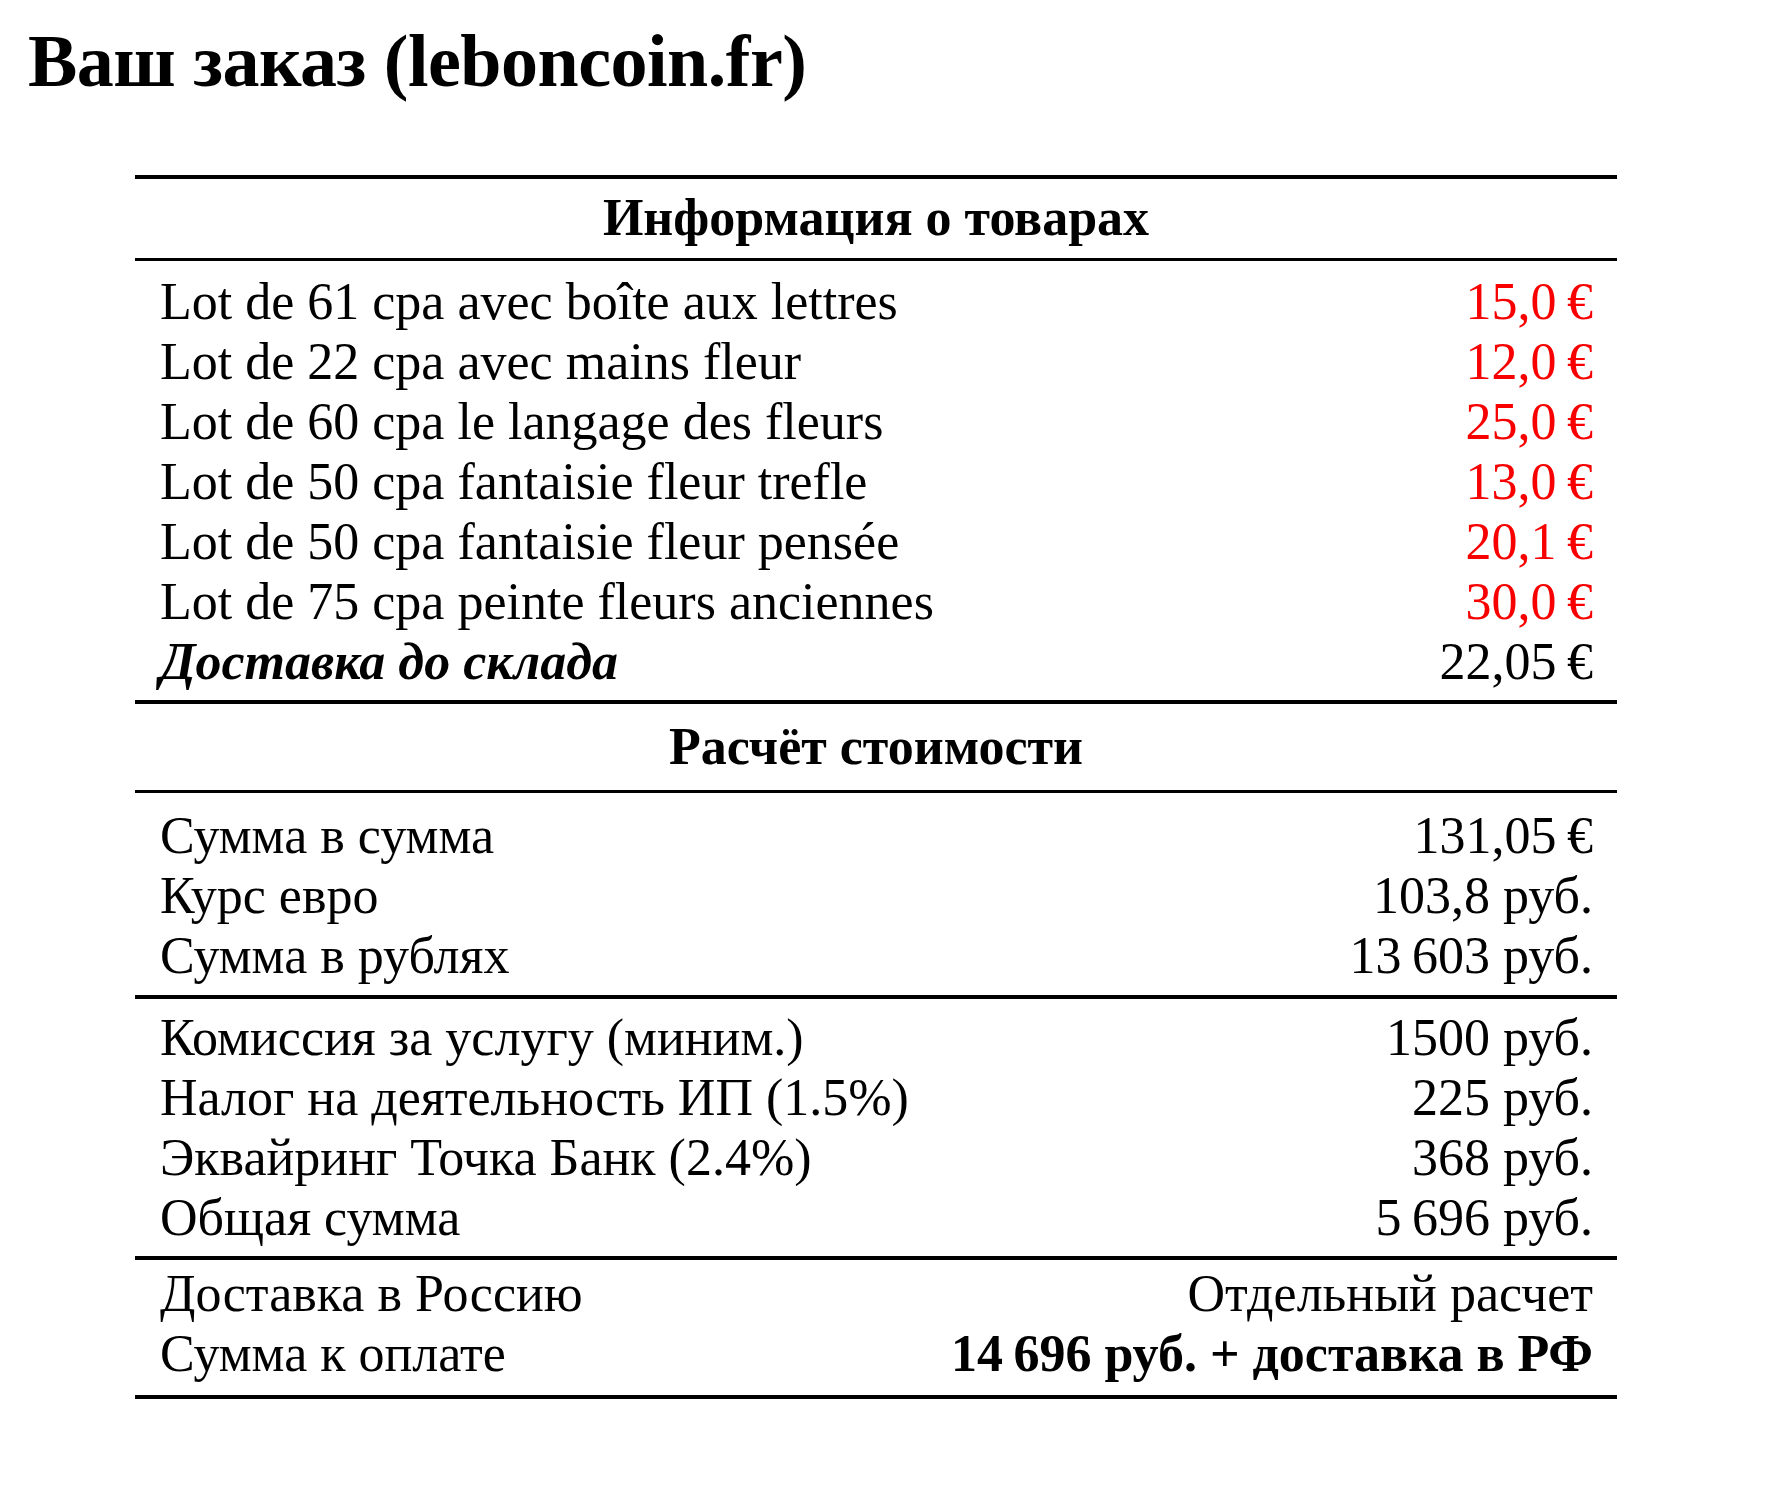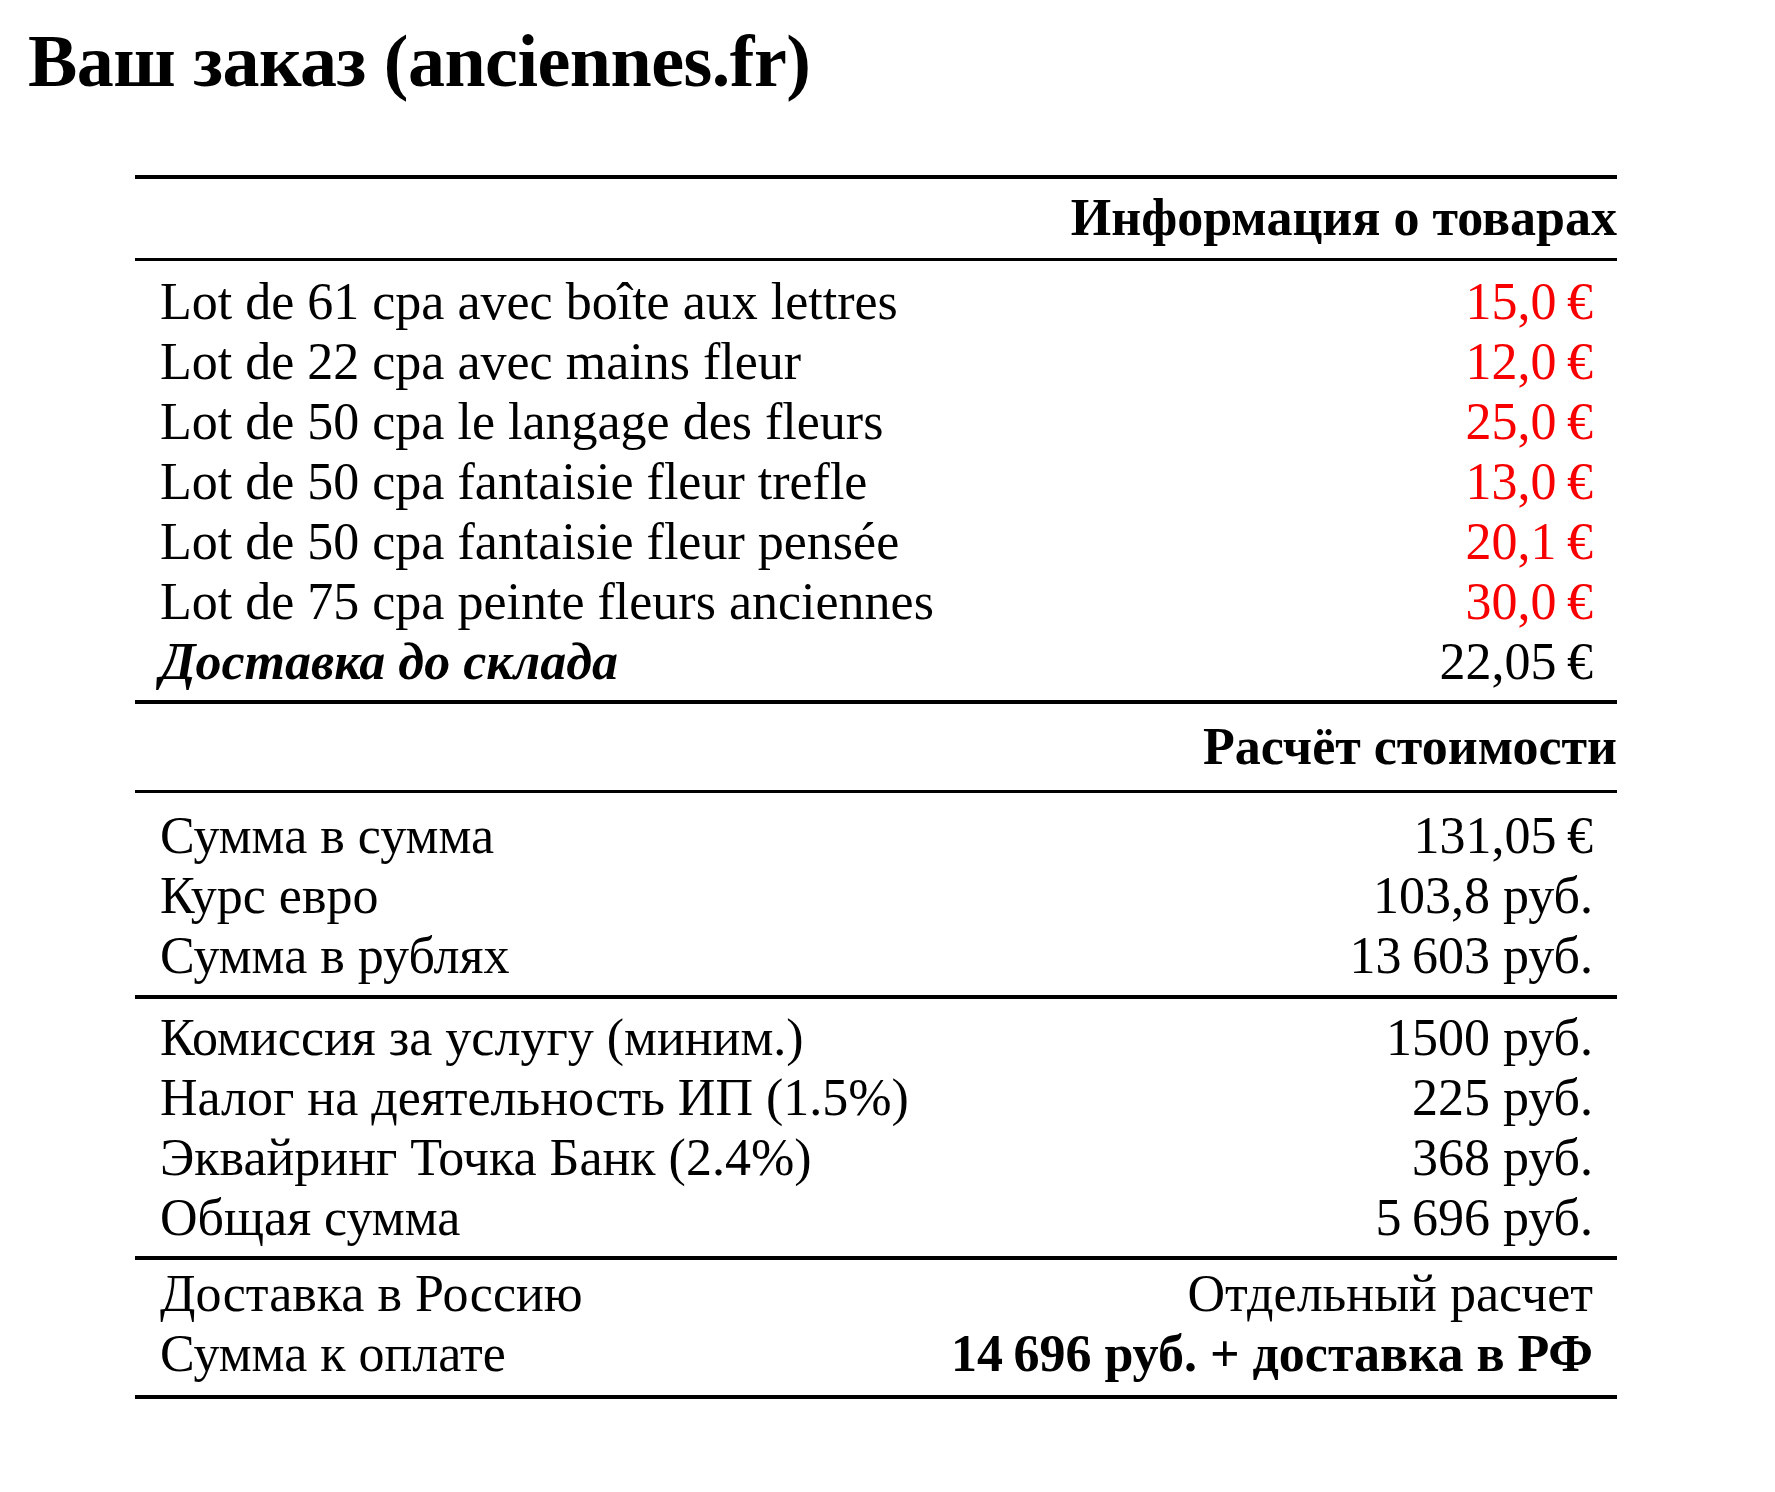--- a/index.html
+++ b/index.html
@@ -32,21 +32,21 @@
     top: 175px;
     width: 1482px;
   }
   .rule {
     width: 100%;
     background: #000000;
   }
   .rule.heavy { height: 4px; }
   .rule.light { height: 3px; }
   .section-header {
-    text-align: right;
+    text-align: center;
     font-weight: 700;
     font-size: 52px;
     line-height: 60px;
   }
   .section-header.products { padding: 9px 0 10px 0; }
   .section-header.calculation { padding: 13px 0 13px 0; }
   .tbody { box-sizing: border-box; }
   .tbody.items  { padding: 11px 0 8px 0; }
   .tbody.euro   { padding: 13px 0 9px 0; }
   .tbody.fees   { padding: 9px 0 8px 0; }
@@ -62,41 +62,41 @@
   }
   .lbl { text-align: left; }
   .val { text-align: right; }
   .val.red { color: var(--price-red); }
   .lbl.italic { font-style: italic; font-weight: bold; }
   .val.bold { font-weight: 700; }
 </style>
 </head>
 <body style="--price-red: #f80000;">
 
-<div class="page-title">Ваш заказ (anciennes.fr)</div>
+<div class="page-title">Ваш заказ (leboncoin.fr)</div>
 
 <div class="order-table">
 
   <div class="rule heavy"></div>
 
   <div class="section-header products">Информация о товарах</div>
 
   <div class="rule light"></div>
 
   <div class="tbody items">
     <div class="row">
       <span class="lbl">Lot de 61 cpa avec boîte aux lettres</span>
       <span class="val red">15,0 €</span>
     </div>
     <div class="row">
       <span class="lbl">Lot de 22 cpa avec mains fleur</span>
       <span class="val red">12,0 €</span>
     </div>
     <div class="row">
-      <span class="lbl">Lot de 50 cpa le langage des fleurs</span>
+      <span class="lbl">Lot de 60 cpa le langage des fleurs</span>
       <span class="val red">25,0 €</span>
     </div>
     <div class="row">
       <span class="lbl">Lot de 50 cpa fantaisie fleur trefle</span>
       <span class="val red">13,0 €</span>
     </div>
     <div class="row">
       <span class="lbl">Lot de 50 cpa fantaisie fleur pensée</span>
       <span class="val red">20,1 €</span>
     </div>

